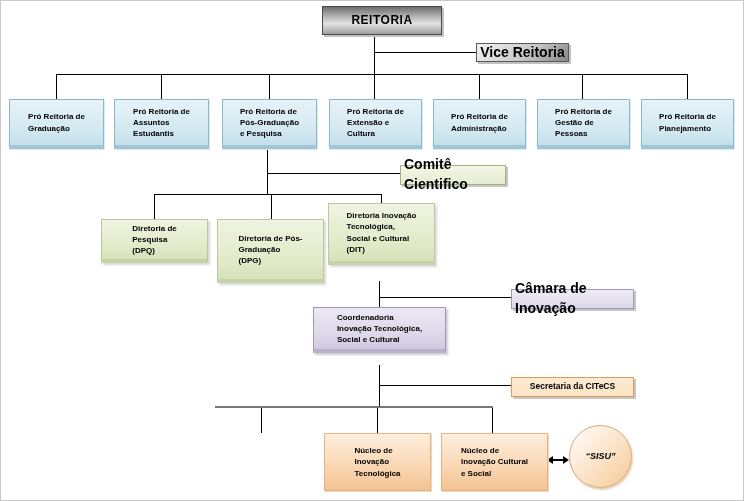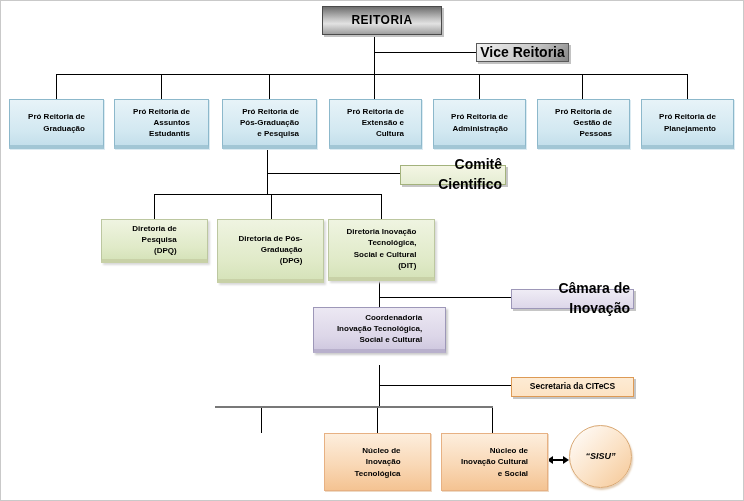--- a/index.html
+++ b/index.html
@@ -3,21 +3,21 @@
 <meta charset="utf-8">
 <style>
   html,body { margin:0; padding:0; background:#ffffff; }
   .canvas {
     position:relative; width:744px; height:501px; background:#ffffff;
     border:1px solid #c9c9c9; box-sizing:border-box; overflow:hidden;
     font-family:"Liberation Sans", sans-serif; color:#000;
   }
   .node {
     position:absolute; display:flex; align-items:center; justify-content:center;
-    text-align:right; font-weight:bold; font-size:8px; line-height:1.4;
+    text-align:left; font-weight:bold; font-size:8px; line-height:1.4;
     box-sizing:border-box; padding:2px 3px;
   }
   .node .lbl { white-space:pre-line; }
   
   .root {
     font-size:12px; letter-spacing:0.5px;
     background:linear-gradient(180deg,#6e6e6e 0%,#c6c6c6 45%,#e2e2e2 62%,#9f9f9f 100%);
     border:1px solid #4a4a4a; box-shadow:2px 2px 0 #c2c2c2;
   }
   .vice {
@@ -162,21 +162,21 @@
   <div class="node green" style="left:100px;top:218px;width:107px;height:44px">
     <span class="lbl">Diretoria de
 Pesquisa
 (DPQ)</span>
   </div>
   <div class="node green" style="left:216px;top:218px;width:107px;height:64px">
     <span class="lbl">Diretoria de Pós-
 Graduação
 (DPG)</span>
   </div>
-  <div class="node green" style="left:327px;top:218px;width:107px;height:62px">
+  <div class="node green" style="left:327px;top:202px;width:107px;height:62px">
     <span class="lbl">Diretoria Inovação
 Tecnológica,
 Social e Cultural
 (DIT)</span>
   </div>
 
   <div class="node purple-tag" style="left:510px;top:288px;width:123px;height:20px">
     <span class="lbl">Câmara de Inovação</span>
   </div>
 

